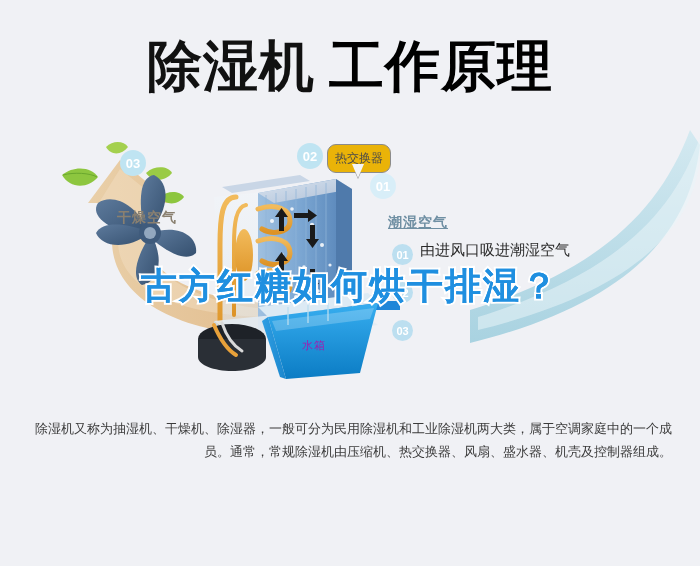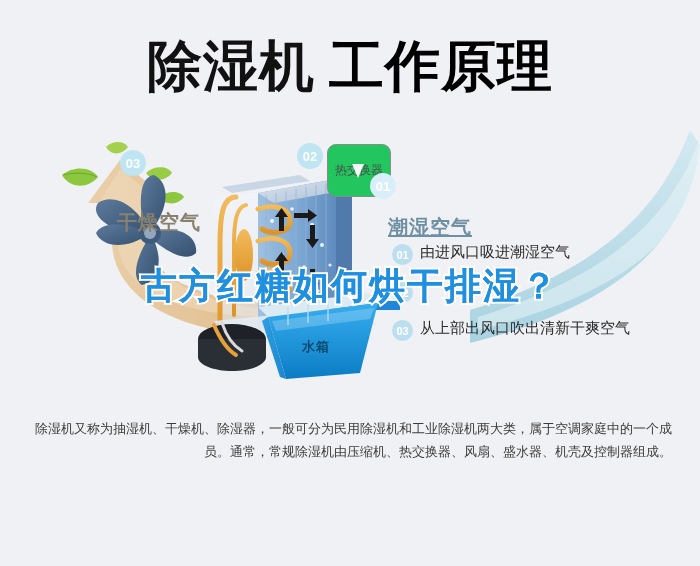--- a/index.html
+++ b/index.html
@@ -31,29 +31,29 @@
   .stage svg{display:block;}
 
   .badge{
     position:absolute;width:26px;height:26px;border-radius:50%;
     background:#bfe4f2;color:#ffffff;font-size:13px;font-weight:bold;
     display:flex;align-items:center;justify-content:center;
     font-family:"Liberation Sans",sans-serif;
   }
   .badge.ghost{background:#d8eef8;color:#ffffff;}
 
-  .lbl{position:absolute;font-size:20px;font-family:"DejaVu Sans",sans-serif;}
+  .lbl{position:absolute;font-size:14px;font-family:"DejaVu Sans",sans-serif;}
   .lbl-dry{color:#8a8070;font-weight:bold;letter-spacing:1px;}
   .lbl-humid{color:#6f8fa3;font-weight:bold;letter-spacing:1px;}
-  .lbl-tank{color:#0c4a6e;font-weight:bold;letter-spacing:1px;font-size:13px;}
+  .lbl-tank{color:#a21caf;font-weight:normal;letter-spacing:1px;font-size:11px;}
 
   .callout{
     position:absolute;
-    border:1.5px solid #8b8b8b;border-radius:9px;background:#22c55e;
-    padding:17px 7px;font-size:12px;color:#4a4a4a;
+    border:1.5px solid #8b8b8b;border-radius:9px;background:#eab308;
+    padding:5px 7px;font-size:12px;color:#4a4a4a;
     font-family:Liberation Sans, sans-serif;white-space:nowrap;
   }
   .callout-tail{
     position:absolute;width:0;height:0;
     border-left:6px solid transparent;border-right:6px solid transparent;
     border-top:14px solid #f4f5f7;
   }
   .callout-tail::after{
     content:"";position:absolute;left:-7px;top:-15px;width:0;height:0;
     border-left:7px solid transparent;border-right:7px solid transparent;
@@ -64,21 +64,21 @@
   .steps{position:absolute;left:392px;top:243px;width:300px;}
   .step{display:flex;align-items:flex-start;margin-bottom:16px;}
   .step-num{
     flex:none;width:21px;height:21px;border-radius:50%;
     background:#bcdff0;color:#ffffff;font-size:11px;font-weight:bold;
     display:flex;align-items:center;justify-content:center;margin-top:1px;
     font-family:"Liberation Sans",sans-serif;
   }
   .step-txt{
     margin-left:7px;font-size:15px;color:#2a2a2a;
-    font-family:Liberation Serif, serif;line-height:1.2;white-space:nowrap;
+    font-family:Liberation Mono, monospace;line-height:1.2;white-space:nowrap;
   }
 
   
   .overlay{
     position:absolute;left:0;top:262px;width:700px;text-align:center;
     font-size:36px;font-weight:bold;letter-spacing:2px;
     font-family:"DejaVu Sans",sans-serif;
     color:#1f8fe0;
     -webkit-text-stroke:4px #ffffff;
     paint-order:stroke fill;
@@ -280,21 +280,20 @@
   <div class="steps">
     <div class="step">
       <div class="step-num">01</div>
       <div class="step-txt">由进风口吸进潮湿空气</div>
     </div>
     <div class="step">
       <div class="step-num">02</div>
     </div>
     <div class="step">
       <div class="step-num">03</div>
-      <div class="step-txt">从上部出风口吹出清新干爽空气</div>
     </div>
   </div>
 
   <div class="overlay">古方红糖如何烘干排湿？</div>
   <div class="overlay-fill">古方红糖如何烘干排湿？</div>
 
   <div class="body-copy">
     <p class="para">除湿机又称为抽湿机、干燥机、除湿器，一般可分为民用除湿机和工业除湿机两大类，属于空调家庭中的一个成员。通常，常规除湿机由压缩机、热交换器、风扇、盛水器、机壳及控制器组成。</p>
   </div>
 

